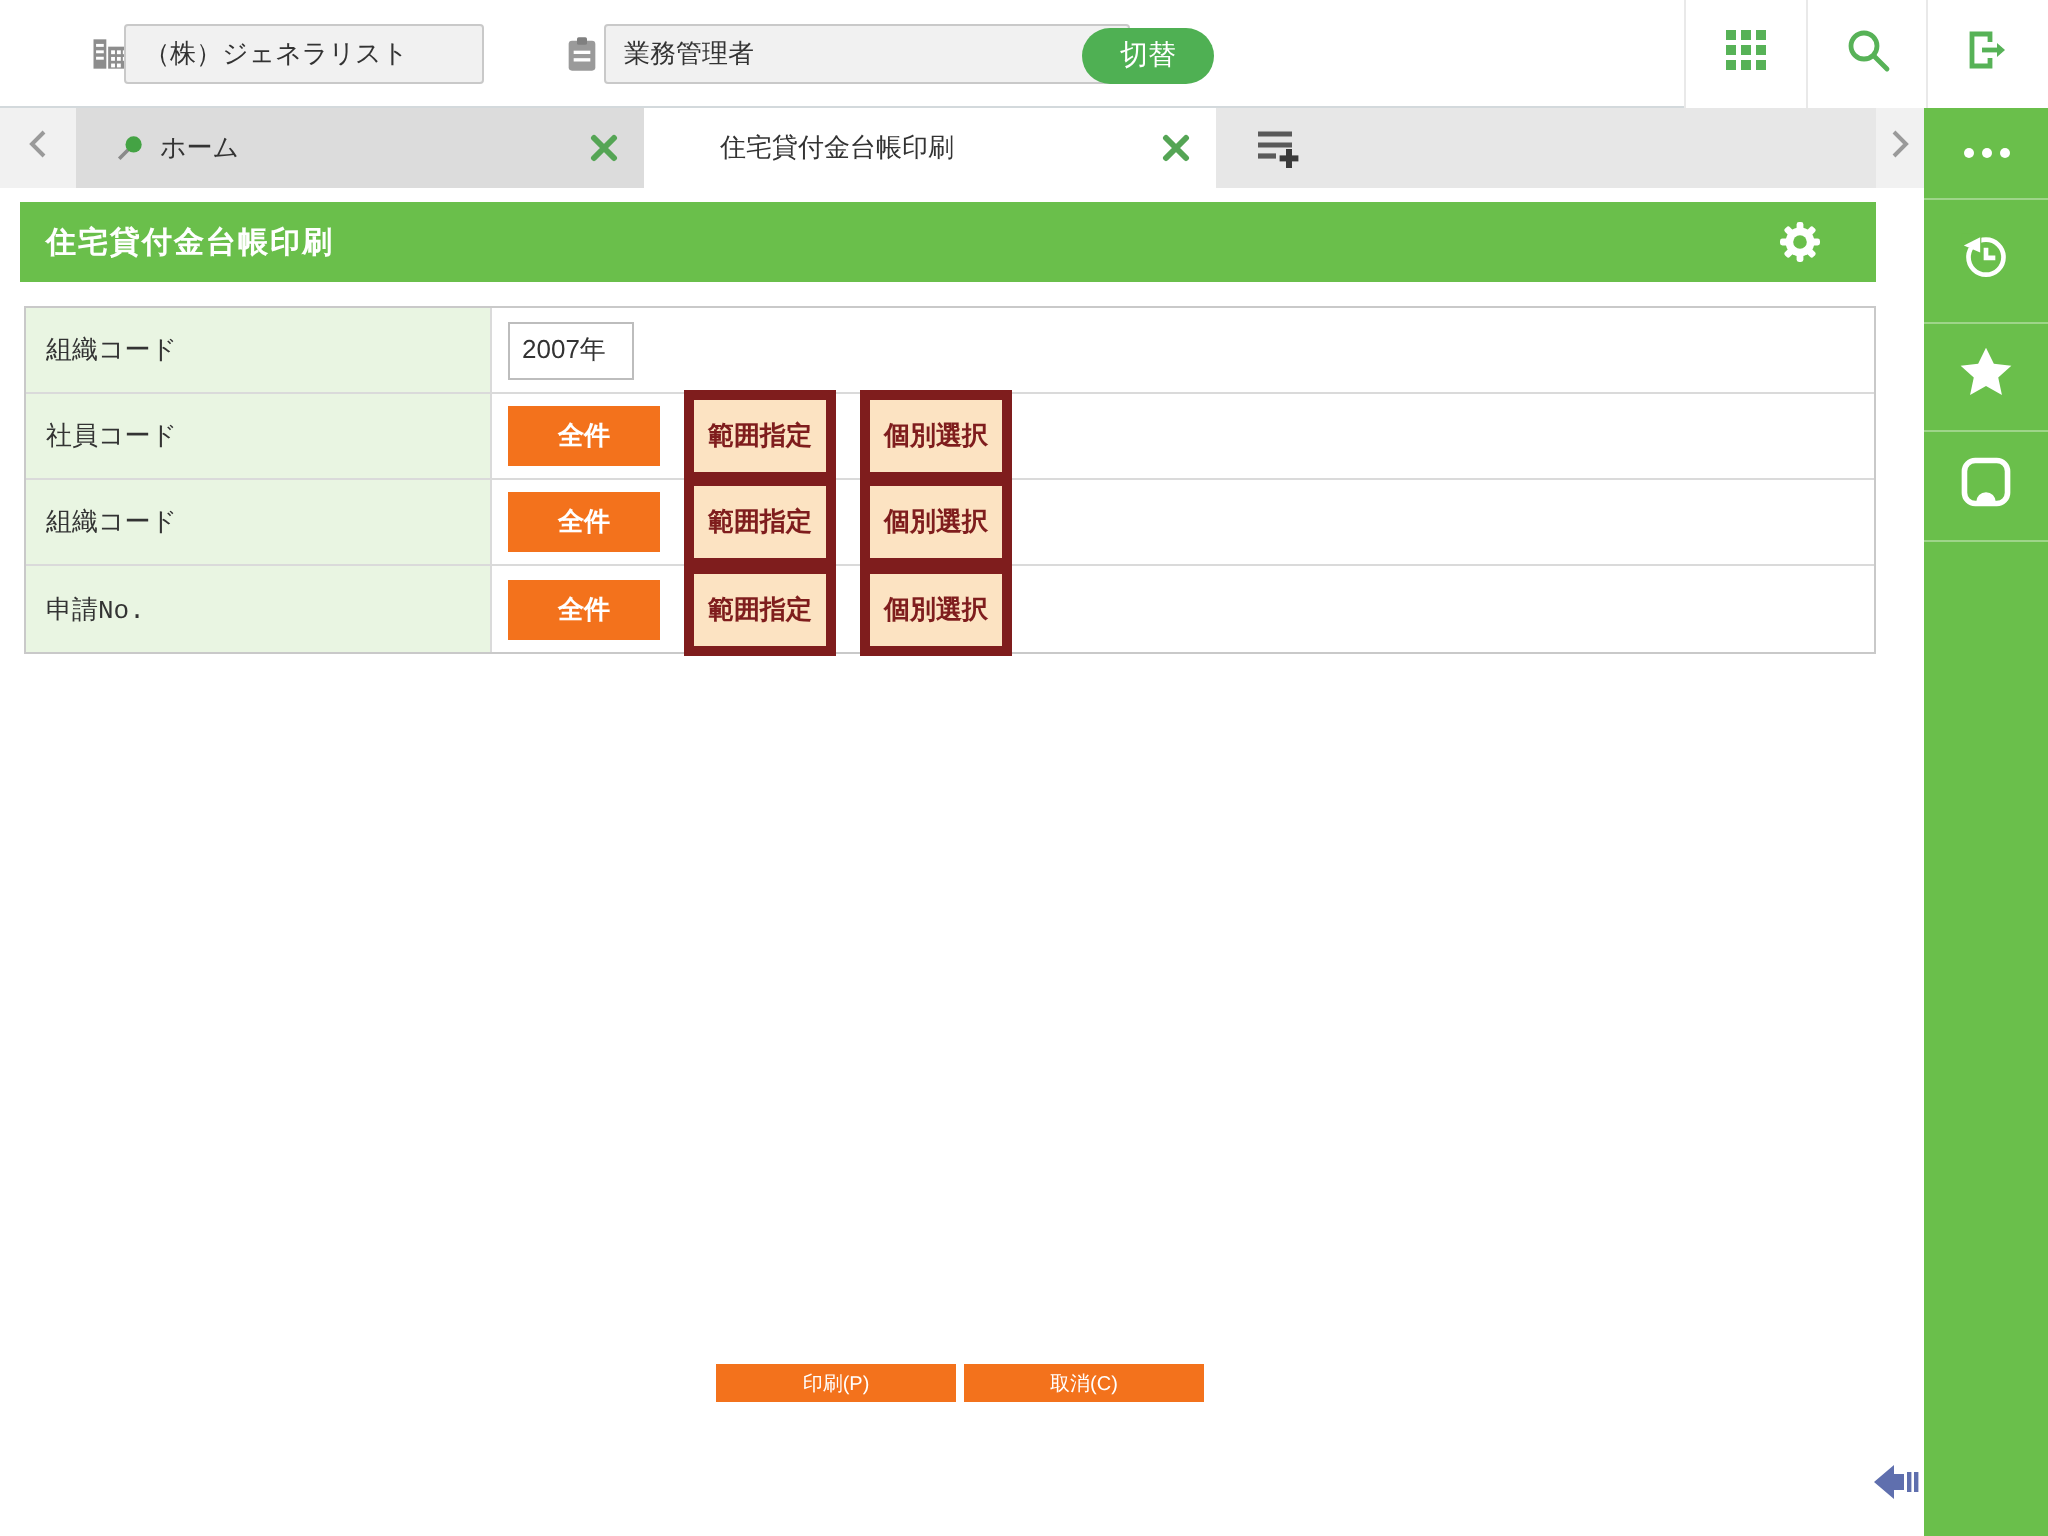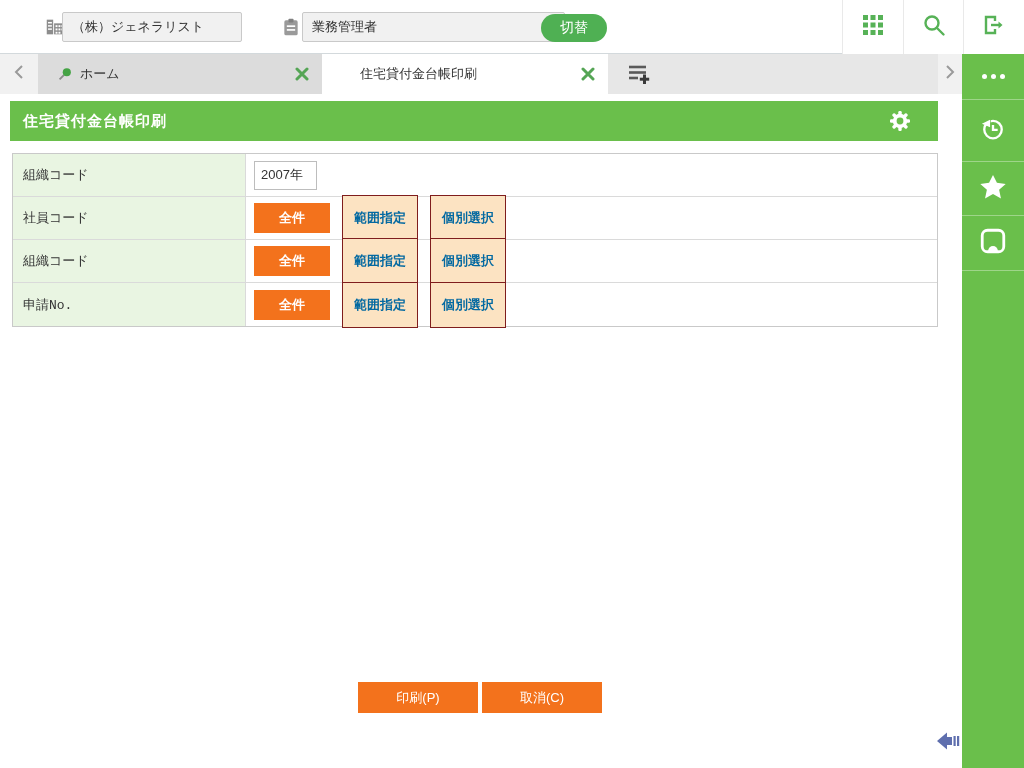--- a/index.html
+++ b/index.html
@@ -63,27 +63,27 @@
                 border:1px solid #c9c9c9; background:#fff; }
   .frow { display:flex; height:43px; border-bottom:1px solid #dadada; }
   .frow:last-child { border-bottom:none;font-family:Liberation Mono, monospace; }
   .fl { width:233px; background:#e9f5e2; border-right:1px solid #dadada;
         display:flex; align-items:center; padding-left:10px; font-size:13px; color:#333; }
   .fv { flex:1; display:flex; align-items:center; padding-left:8px; background:#fff; }
   .year-input { width:63px; height:29px; border:1px solid #bdbdbd; background:#fff;
                 font-size:13px; color:#333; padding:0 6px; font-family:inherit; }
   .btn-all { width:76px; height:30px; border:none; background:#f3721c; color:#fff;
              font-size:13px; font-weight:bold; margin-right:12px; font-family:inherit; cursor:pointer; }
-  .btn-light { width:76px; height:46px; background:#fce3c2; border:1px solid #7f1d1d;
-               color:#0369a1; font-size:13px; font-weight:bold; margin-right:12px;
+  .btn-light { width:76px; height:46px; background:#fce3c2; border:5px solid #7f1d1d;
+               color:#7f1d1d; font-size:13px; font-weight:bold; margin-right:12px;
                font-family:inherit; cursor:pointer; }
 
   
-  .action-btn { position:absolute; top:682px; width:120px; height:31px; border:none;
-                background:#f3721c; color:#fff; font-size:13px; font-family:inherit; cursor:pointer; }
+  .action-btn { position:absolute; top:682px; width:120px; height:19px; border:none;
+                background:#f3721c; color:#fff; font-size:10px; font-family:inherit; cursor:pointer; }
   .action-print  { left:358px; }
   .action-cancel { left:482px; }
 
   .collapse-handle { position:absolute; left:936px; top:729px; width:26px; height:24px; cursor:pointer; }
 </style>
 </head>
 <body>
 
 <div id="app">
 

